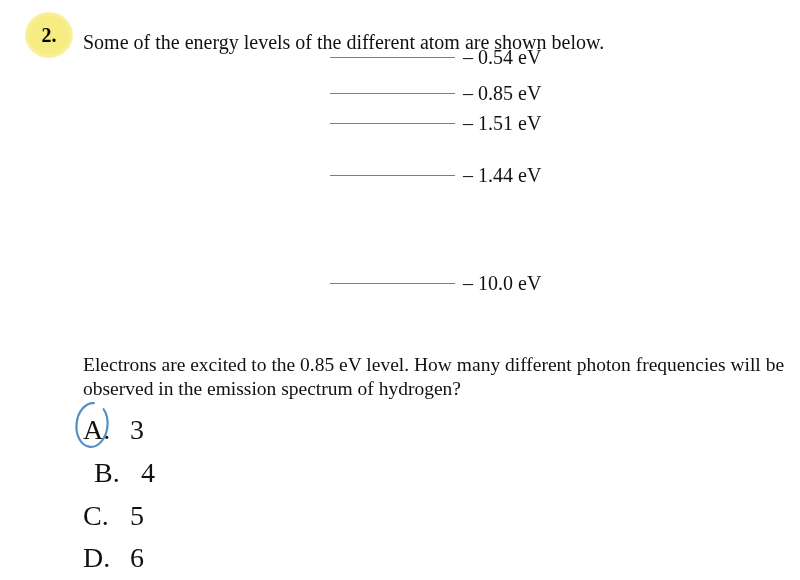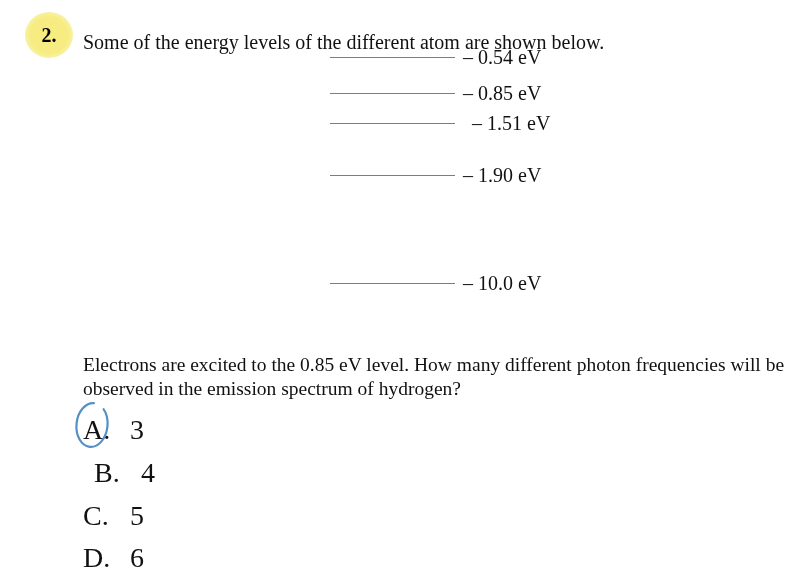--- a/index.html
+++ b/index.html
@@ -74,27 +74,27 @@
 
   <div id="diagram">
       <div class="level-row" style="top: 45px; align-items: center;">
         <span class="level-line" style="border-top-color: rgb(125, 125, 125);"></span>
         <span class="level-label">– 0.54 eV</span>
       </div>
       <div class="level-row" style="top: 81px;">
         <span class="level-line" style="border-top-color: rgb(125, 125, 125);"></span>
         <span class="level-label">– 0.85 eV</span>
       </div>
-      <div class="level-row" style="top: 111px; gap: 9px;">
+      <div class="level-row" style="top: 111px;">
         <span class="level-line" style="border-top-color: rgb(125, 125, 125);"></span>
         <span class="level-label">– 1.51 eV</span>
       </div>
       <div class="level-row" style="top: 163px;">
         <span class="level-line" style="border-top-color: rgb(125, 125, 125);"></span>
-        <span class="level-label">– 1.90 eV</span>
+        <span class="level-label">– 1.44 eV</span>
       </div>
       <div class="level-row" style="top: 271px;">
         <span class="level-line" style="border-top-color: rgb(125, 125, 125);"></span>
         <span class="level-label">– 10.0 eV</span>
       </div>
     </div>
 
   <div class="body-text">
     <div>Electrons are excited to the 0.85 eV level. How many different photon frequencies will be</div>
     <div>observed in the emission spectrum of hydrogen?</div>

